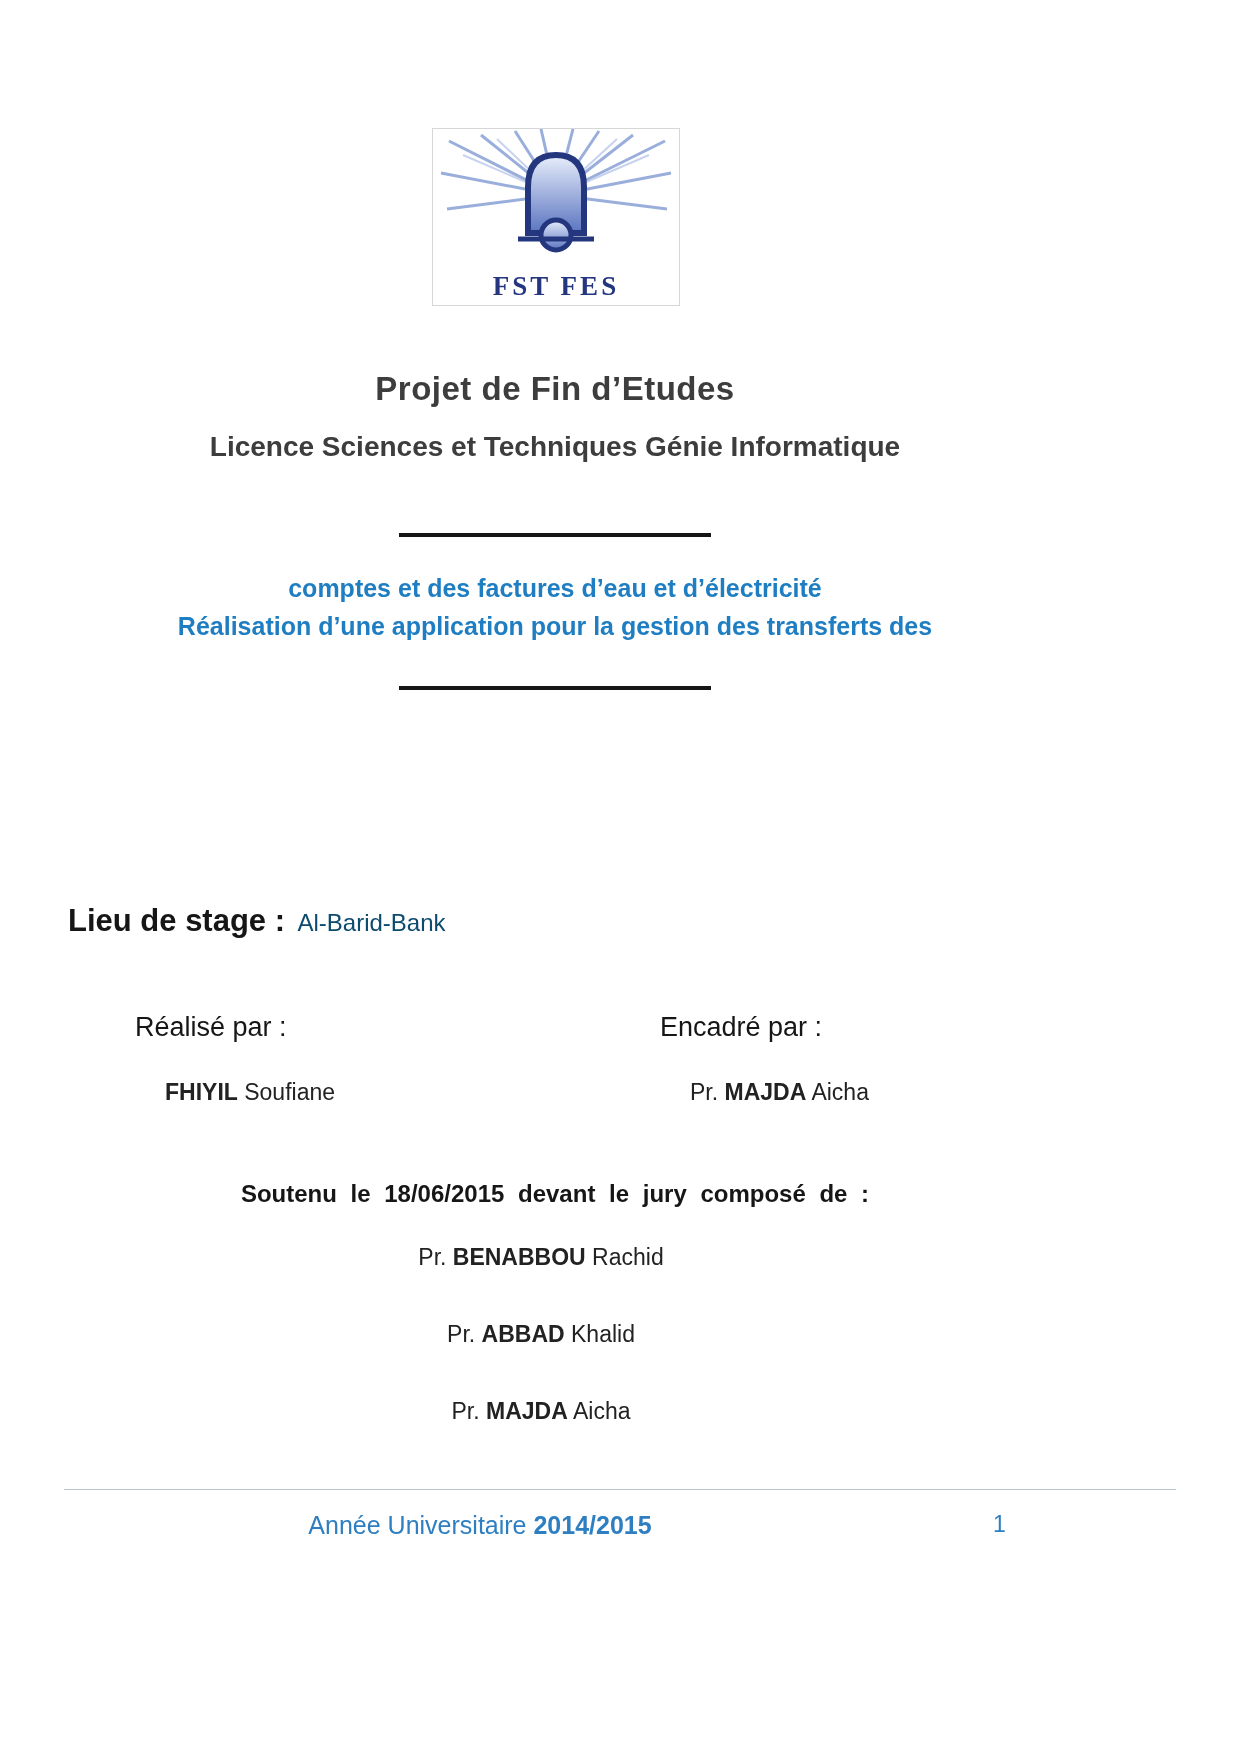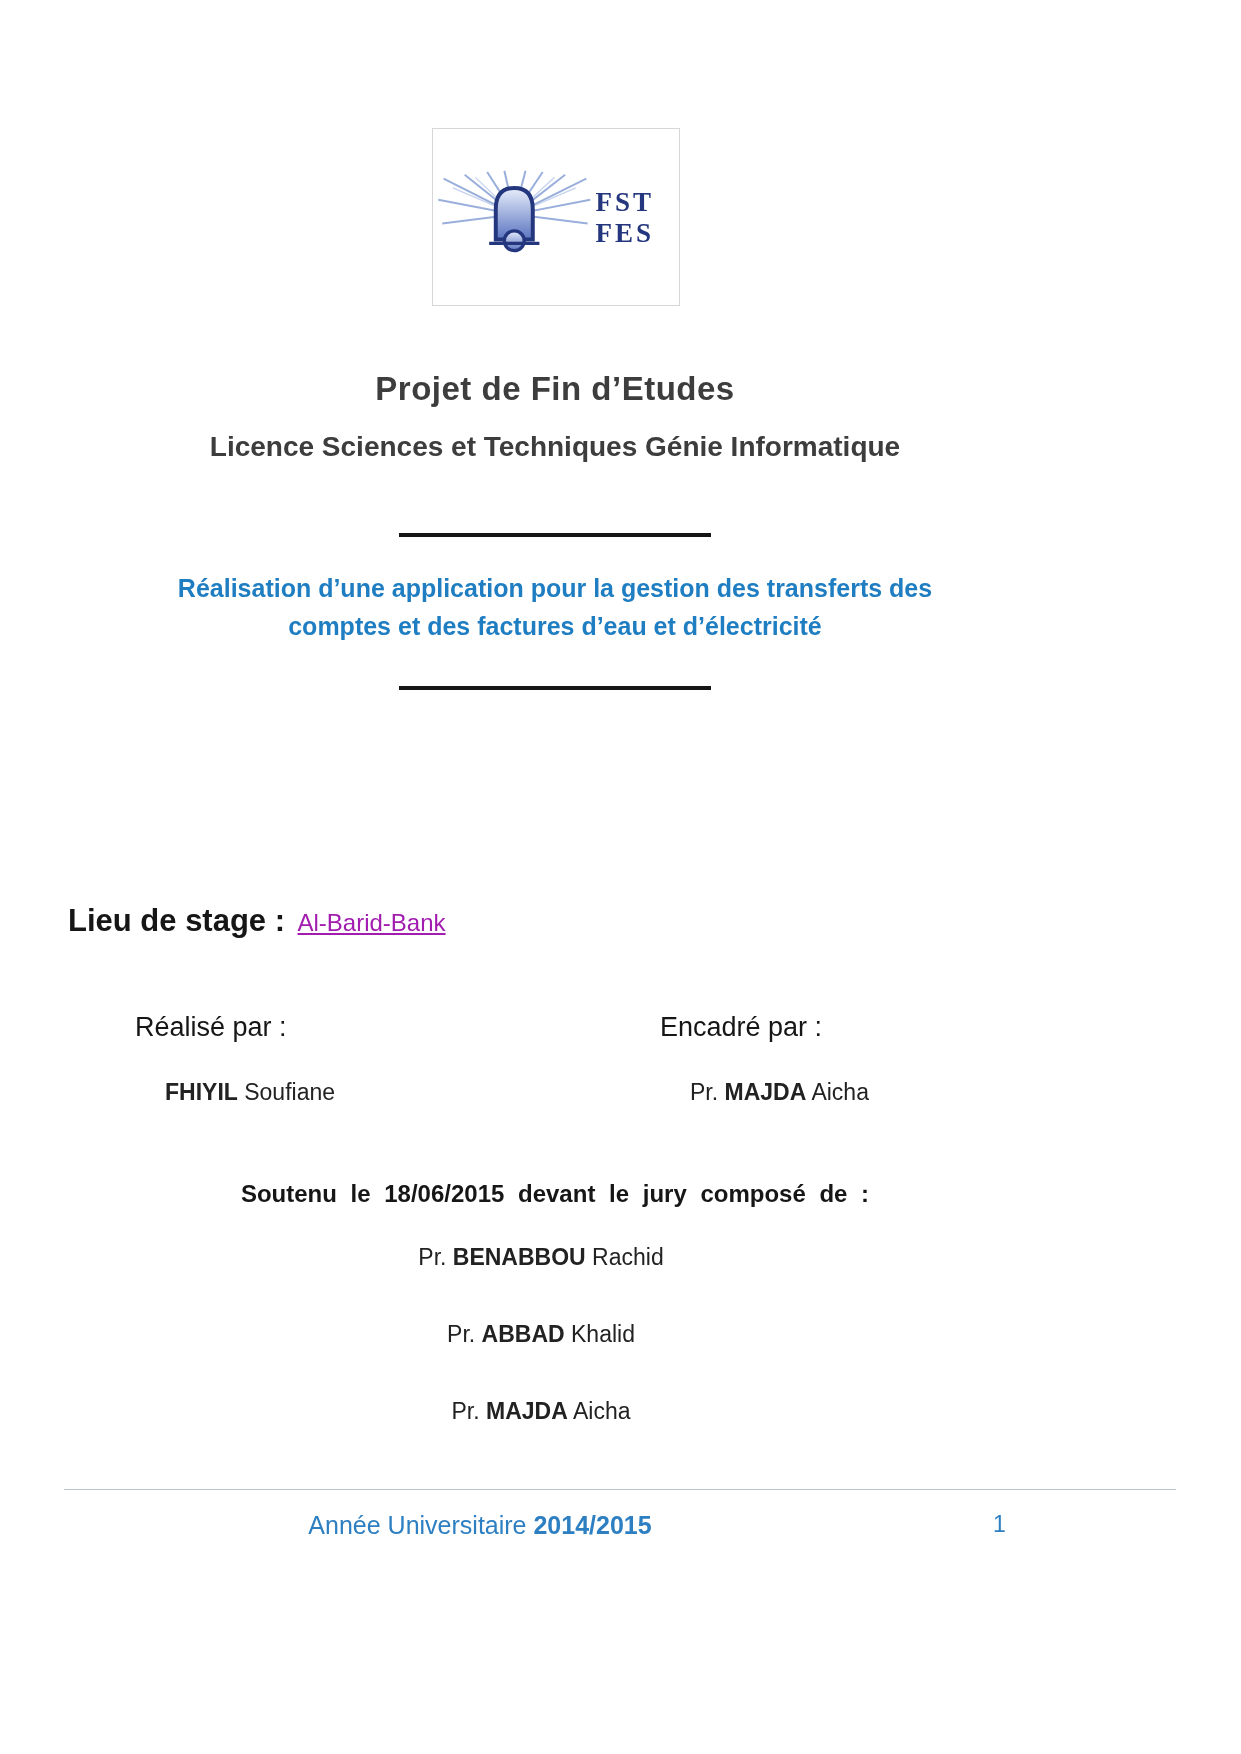--- a/index.html
+++ b/index.html
@@ -3,21 +3,21 @@
 <meta charset="utf-8">
 <style>
   * { margin:0; padding:0; box-sizing:border-box; }
   html,body { background:#ffffff; }
   body { width:1241px; height:1754px; font-family:"Liberation Sans", sans-serif; color:#1a1a1a; }
   .page { position:relative; width:1241px; height:1754px; background:#ffffff; overflow:hidden; }
 
   
   .fst-logo { position:absolute; left:432px; top:128px; width:248px; height:178px;
               border:1px solid #d6d6d6; background:#ffffff;
-              display:flex; flex-direction:row; align-items:center; justify-content:flex-start; }
+              display:flex; flex-direction:column; align-items:center; justify-content:flex-start; }
   .fst-logo svg { display:block; }
   .fst-logo-text { font-family:"Liberation Serif", serif; font-weight:bold; font-size:27px;
                    letter-spacing:3px; color:#24367e; margin-top:2px; }
 
   
   .main-title { position:absolute; top:346px; left:0; width:1110px; text-align:center;
                 font-size:33px; font-weight:bold; color:#3d3d3d; letter-spacing:0.5px;margin-top:24px; }
   .subtitle   { position:absolute; top:431px; left:0; width:1110px; text-align:center;
                 font-size:28px; font-weight:bold; color:#3d3d3d; }
 
@@ -33,21 +33,21 @@
   .bank-row  { display:flex; align-items:center; gap:10px; }
   .bank-left { flex:1; }
   .bank-arabic { font-family:"DejaVu Sans", sans-serif; font-size:35px; font-weight:bold;
                  color:#3a6fa8; direction:rtl; text-align:left; line-height:44px; }
   .bank-name { font-size:17px; font-weight:bold; color:#4e7092; letter-spacing:1.5px; margin-top:6px; }
   .bank-group { font-size:13px; color:#9a9a9a; letter-spacing:5px; margin-top:12px; text-align:center; }
 
   
   .stage-line  { position:absolute; left:68px; top:903px; white-space:nowrap; }
   .stage-label { font-size:31px; font-weight:bold; color:#161616; }
-  .stage-value { font-size:24px; color:#a21caf; margin-left:8px;text-decoration:underline; }
+  .stage-value { font-size:24px; color:#0c4a6e; margin-left:8px; }
 
   
   .credit { position:absolute; top:1012px; }
   .credit-left  { left:135px; }
   .credit-right { left:660px; }
   .credit-label { font-size:27px; font-weight:normal; color:#161616; }
   .credit-name  { margin-top:36px; margin-left:30px; font-size:23px; color:#222222; }
   .bold { font-weight:bold; }
 
   
@@ -103,22 +103,22 @@
     </svg>
     <div class="fst-logo-text">FST FES</div>
   </div>
 
   <h1 class="main-title">Projet de Fin d’Etudes</h1>
   <h2 class="subtitle">Licence Sciences et Techniques Génie Informatique</h2>
 
   <div class="divider divider-top"></div>
 
   <div class="project-title">
+    <div>comptes et des factures d’eau et d’électricité</div>
     <div>Réalisation d’une application pour la gestion des transferts des</div>
-    <div>comptes et des factures d’eau et d’électricité</div>
   </div>
 
   <div class="divider divider-bottom"></div>
 
 
   <div class="stage-line">
     <span class="stage-label">Lieu de stage :</span>
     <span class="stage-value">Al-Barid-Bank</span>
   </div>
 

